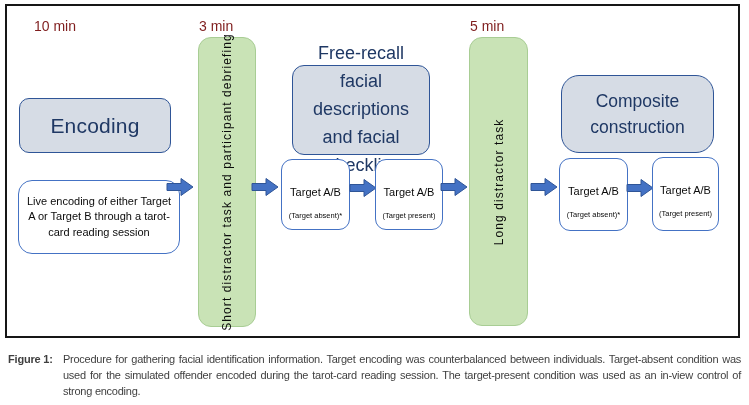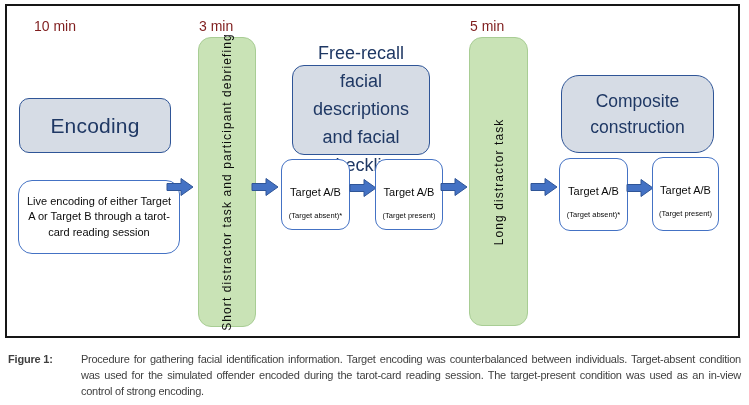--- a/index.html
+++ b/index.html
@@ -51,21 +51,21 @@
     white-space:nowrap;font-size:12px;letter-spacing:1.1px;color:#0b0b0b;}
 
   .arrow{position:absolute;width:28px;height:20px;}
   .a1{left:166px;top:177px;}
   .a2{left:251px;top:177px;}
   .a3{left:349px;top:178px;}
   .a4{left:440px;top:177px;}
   .a5{left:530px;top:177px;}
   .a6{left:626px;top:178px;}
 
-  .caption{position:absolute;left:8px;top:351px;width:733px;display:flex;color:var(--caption-color);gap:18px;}
+  .caption{position:absolute;left:8px;top:351px;width:733px;display:flex;color:var(--caption-color);}
   .caption-label{flex:0 0 55px;font-weight:bold;font-size:11px;line-height:16px;letter-spacing:-0.2px;}
   .caption-text{flex:1;font-size:11px;line-height:16px;text-align:justify;letter-spacing:-0.25px;}
 </style>
 </head>
 <body>
 
 <div class="page">
 
   <div class="frame"></div>
 

